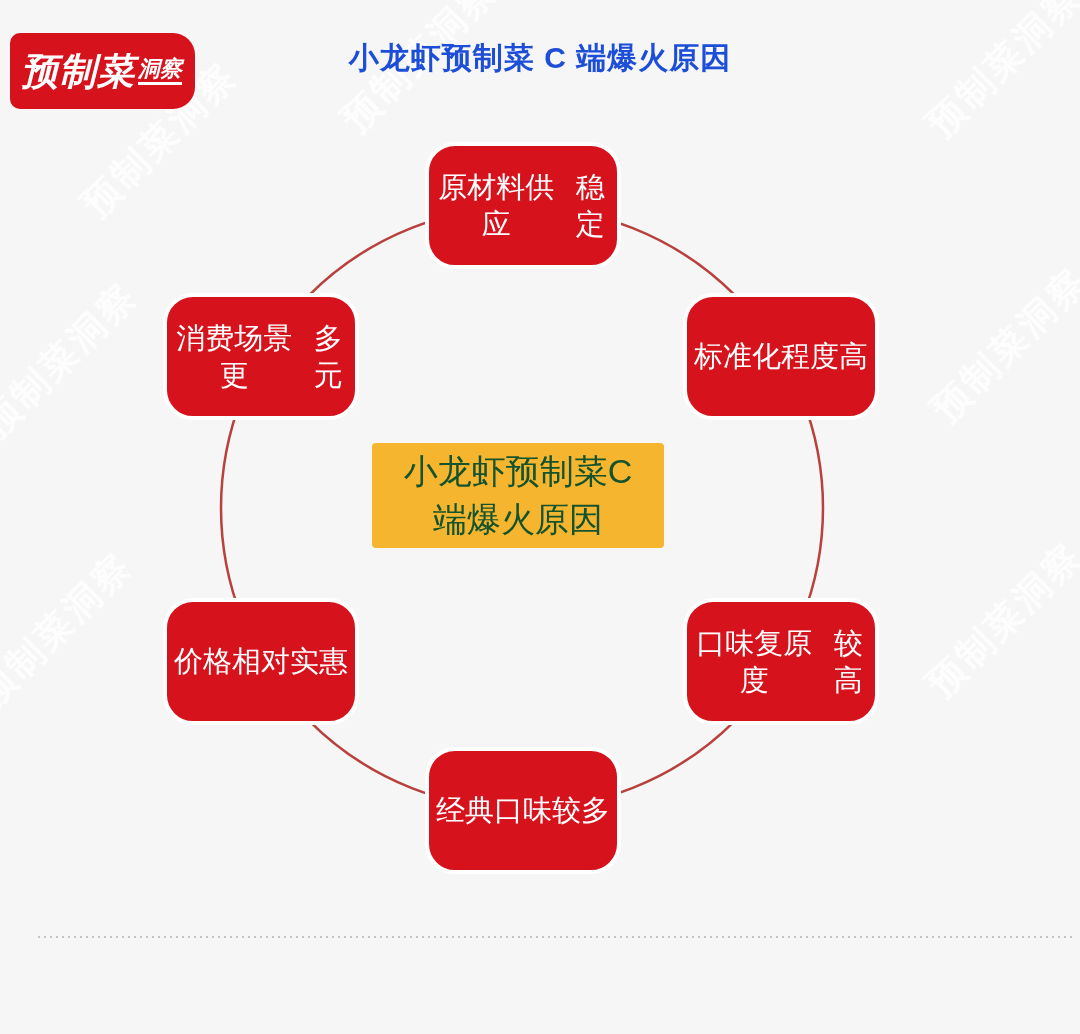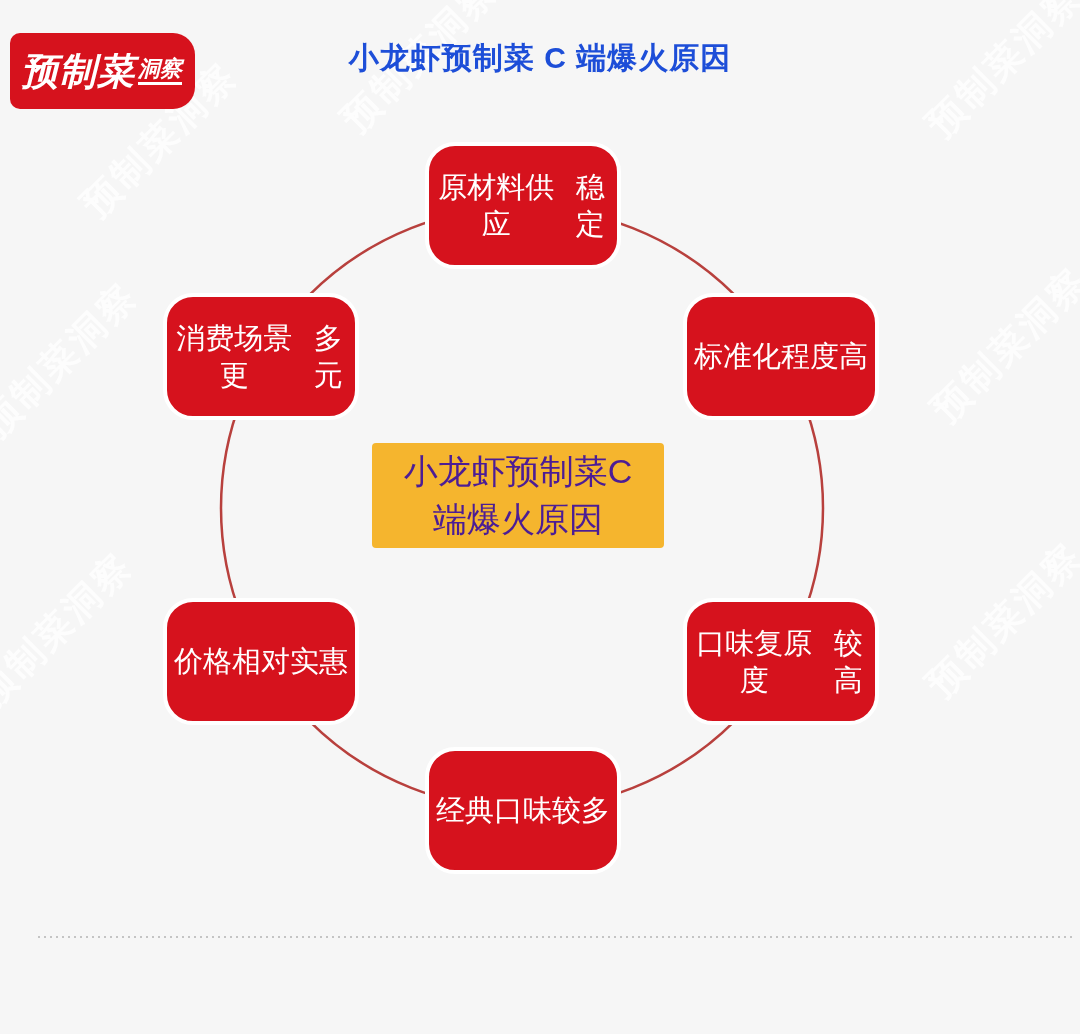--- a/index.html
+++ b/index.html
@@ -103,21 +103,21 @@
 
   
   .center-box {
     position: absolute;
     left: 372px;
     top: 443px;
     width: 292px;
     height: 105px;
     background: #f5b52e;
     border-radius: 4px;
-    color: #4c1d95;
+    color: #14532d;
     font-size: 34px;
     display: flex;
     flex-direction: column;
     align-items: center;
     justify-content: center;
     text-align: center;
     line-height: 1.4;
     z-index: 2;
   }
 

